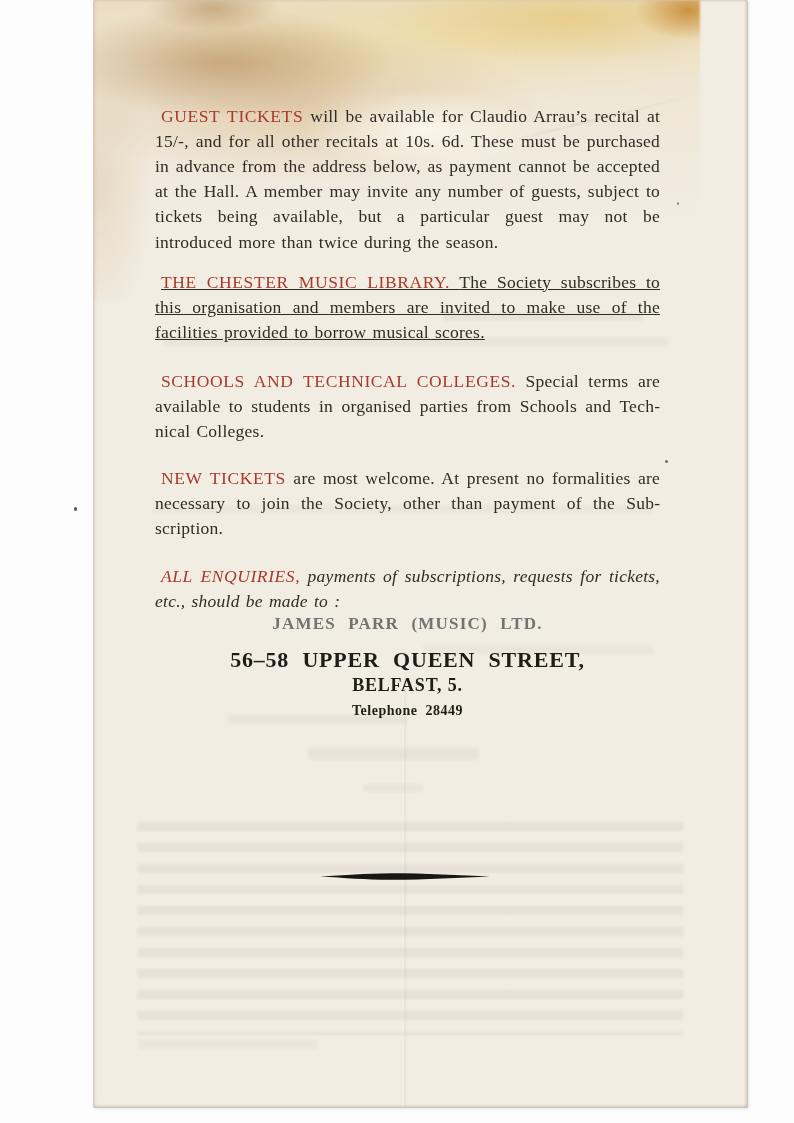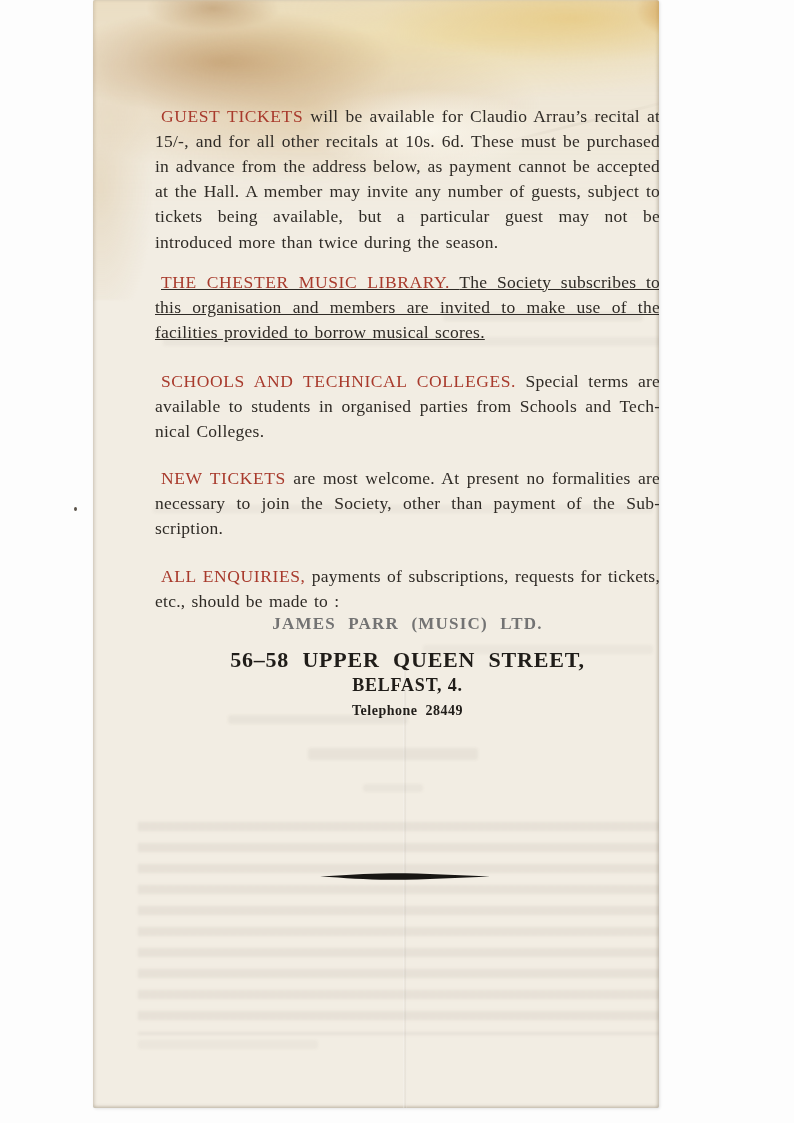--- a/index.html
+++ b/index.html
@@ -15,21 +15,21 @@
     position: relative;
     width: 794px;
     height: 1123px;
     background: #fdfdfd;
   }
   
   .paper {
     position: absolute;
     left: 93px;
     top: 0;
-    width: 566px;
+    width: 655px;
     height: 1108px;
     background: #f2ede3;
     border-radius: 2px;
     box-shadow:
       inset -2px 0 3px rgba(150,138,120,0.35),
       inset 2px 0 3px rgba(165,152,133,0.25),
       inset 0 -2px 3px rgba(160,148,130,0.3),
       1px 1px 3px rgba(0,0,0,0.10);
     overflow: hidden;
   }
@@ -89,21 +89,21 @@
     -webkit-hyphens: manual;
   }
   .sec .hd {
     color: #a83a2c;
     letter-spacing: 0.6px;
   }
   #sec1 { top: 86px; }
   #sec2 { top: 252px; text-decoration: underline; }
   #sec3 { top: 351px; }
   #sec4 { top: 448px; }
-  #sec5 { top: 546px; }
+  #sec5 { top: 546px; font-style: italic; }
   
   .address {
     position: absolute;
     left: 62px; top: 614px;
     width: 505px;
     text-align: center;
     color: #201d19;
   }
   .addr-company {
     color: #737373;
@@ -187,21 +187,21 @@
 
     <p class="sec" id="sec3"><span class="hd">SCHOOLS AND TECHNICAL COLLEGES.</span> <span>Special terms are available to students in organised parties from Schools and Tech­nical Colleges.</span></p>
 
     <p class="sec" id="sec4"><span class="hd">NEW TICKETS</span> <span>are most welcome. At present no formalities are necessary to join the Society, other than payment of the Sub­scription.</span></p>
 
     <p class="sec" id="sec5"><span class="hd">ALL ENQUIRIES,</span> <span>payments of subscriptions, requests for tickets, etc., should be made to :</span></p>
 
     <div class="address">
       <div class="addr-company">JAMES PARR (MUSIC) LTD.</div>
       <div class="addr-street">56–58 UPPER QUEEN STREET,</div>
-      <div class="addr-city">BELFAST, 4.</div>
+      <div class="addr-city">BELFAST, 5.</div>
       <div class="addr-phone">Telephone 28449</div>
     </div>
 
     <svg class="divider" viewBox="0 0 170 9" aria-hidden="true">
       <path d="M0 4.5 C 25 3.0, 45 1.4, 70 1.2 C 100 1.0, 140 3.2, 170 4.5 C 140 5.8, 100 8.0, 70 7.8 C 45 7.6, 25 6.0, 0 4.5 Z" fill="#181613"></path>
     </svg>
 
     <div class="speck" style="left:572px;top:460px;width:3px;height:3px;background:rgba(60,52,44,0.7)"></div>
     <div class="speck" style="left:584px;top:202px;width:2px;height:3px;background:rgba(70,60,50,0.55)"></div>
   </div>

